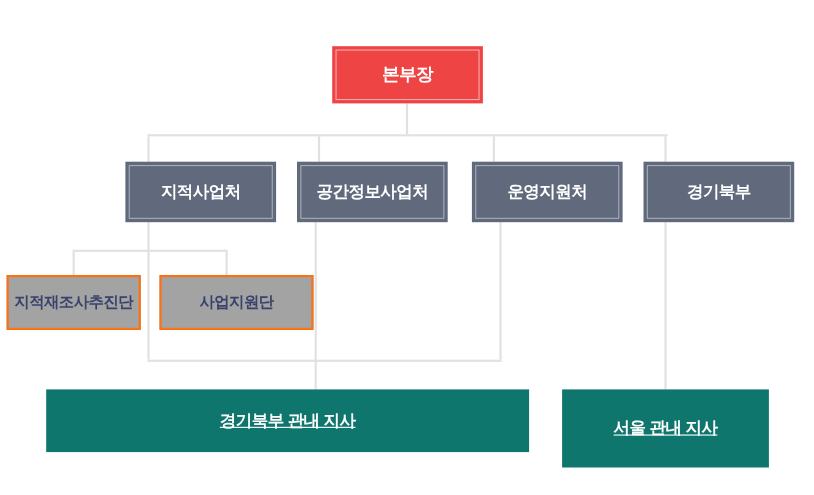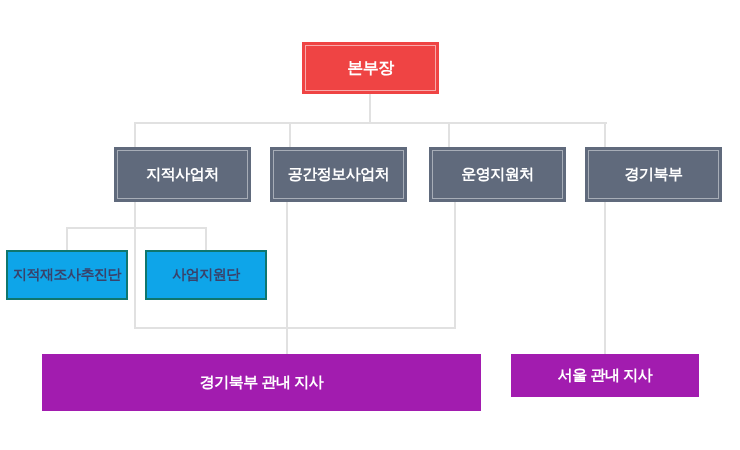--- a/index.html
+++ b/index.html
@@ -39,42 +39,43 @@
   }
   .node--dept {
     background: #606a7c;
     color: #ffffff;
     font-size: 15px;
     outline: 1px solid rgba(255,255,255,0.45);
     outline-offset: -4px;
     margin-left: 48px;
   }
   .node--sub {
-    background: #0ea5e9;
-    border: 2px solid #0f766e;
+    background: #a3a3a3;
+    border: 2px solid #f97316;
     color: #39426b;
     font-size: 14px;
     text-align: center;
   }
   .node--region {
-    background: #a21caf;
+    background: #0f766e;
     color: #ffffff;
     font-size: 15px;
+    text-decoration: underline;
   }
 
   
   .pos-root  { left: 302px; top: 42px;  width: 137px; height: 52px; }
   .pos-d0    { left: 66px;  top: 147px; width: 137px; height: 55px; }
   .pos-d1    { left: 222px; top: 147px; width: 137px; height: 55px; }
   .pos-d2    { left: 381px; top: 147px; width: 137px; height: 55px; }
   .pos-d3    { left: 537px; top: 147px; width: 137px; height: 55px; }
   .pos-s0    { left: 6px;   top: 250px; width: 122px; height: 50px; }
-  .pos-s1    { left: 145px; top: 250px; width: 122px; height: 50px; }
+  .pos-s1    { left: 145px; top: 250px; width: 140px; height: 50px; }
   .pos-r0    { left: 42px;  top: 354px; width: 439px; height: 57px; }
-  .pos-r1    { left: 511px; top: 354px; width: 188px; height: 43px; }
+  .pos-r1    { left: 511px; top: 354px; width: 188px; height: 71px; }
 
   
   .l-root-v   { left: 369px; top: 94px;  width: 2px;   height: 28px; }
   .l-top-h    { left: 134px; top: 122px; width: 473px; height: 2px; }
   .l-d0-in    { left: 134px; top: 124px; width: 2px;   height: 23px; }
   .l-d1-in    { left: 289px; top: 124px; width: 2px;   height: 23px; }
   .l-d2-in    { left: 448px; top: 124px; width: 2px;   height: 23px; }
   .l-d3-in    { left: 604px; top: 124px; width: 2px;   height: 23px; }
   .l-d0-down  { left: 134px; top: 202px; width: 2px;   height: 125px; }
   .l-sub-h    { left: 66px;  top: 227px; width: 141px; height: 2px; }

